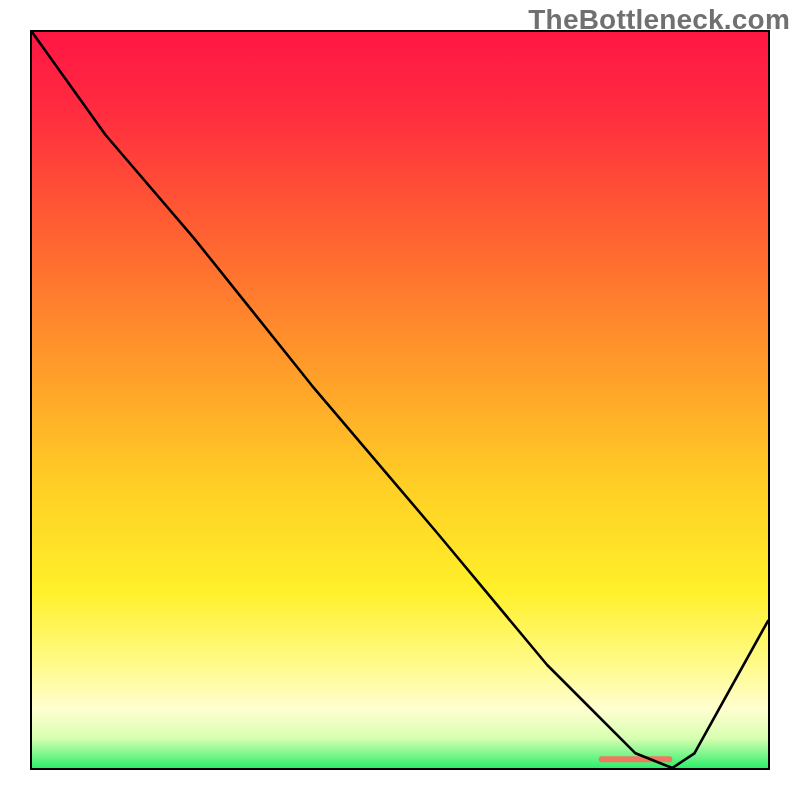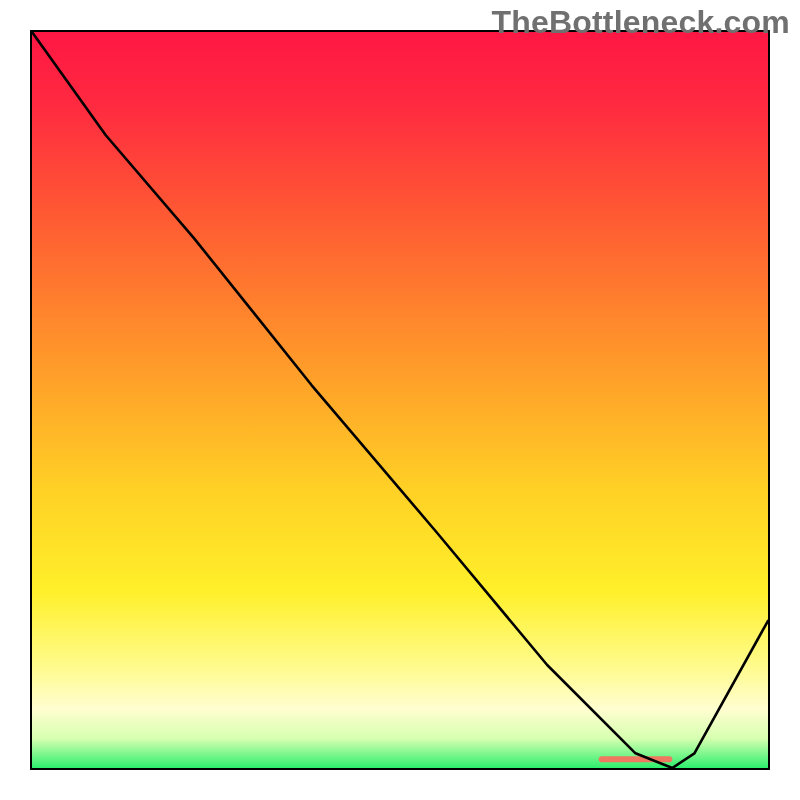--- a/index.html
+++ b/index.html
@@ -13,21 +13,21 @@
   }
   .frame {
     position: relative;
     width: 800px;
     height: 800px;
   }
   .watermark {
     position: absolute;
     top: 4px;
     right: 10px;
-    font-size: 32px;
+    font-size: 28px;
     font-weight: 600;
     color: #707070;
     z-index: 50;
     letter-spacing: 0.2px;
   }
   .border-top, .border-left, .border-right, .border-bottom {
     position: absolute;
     background: #000000;
     z-index: 20;
   }

